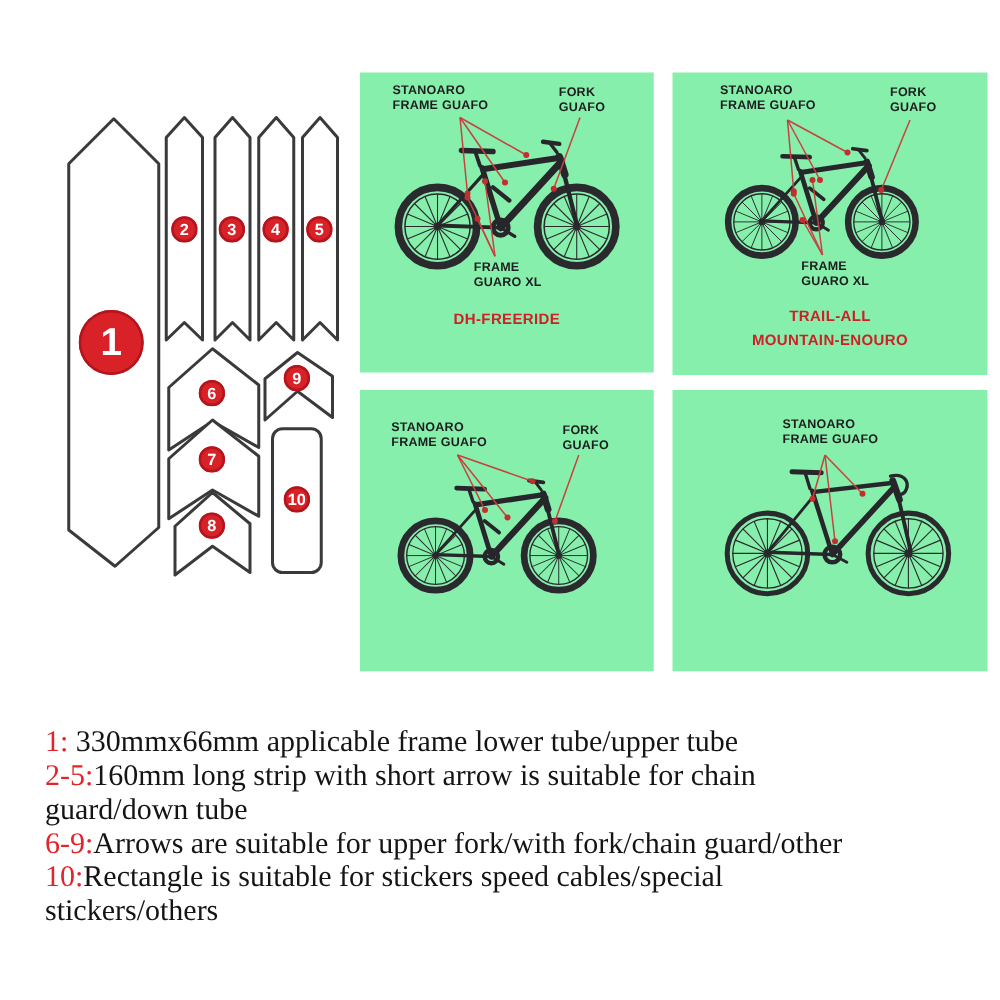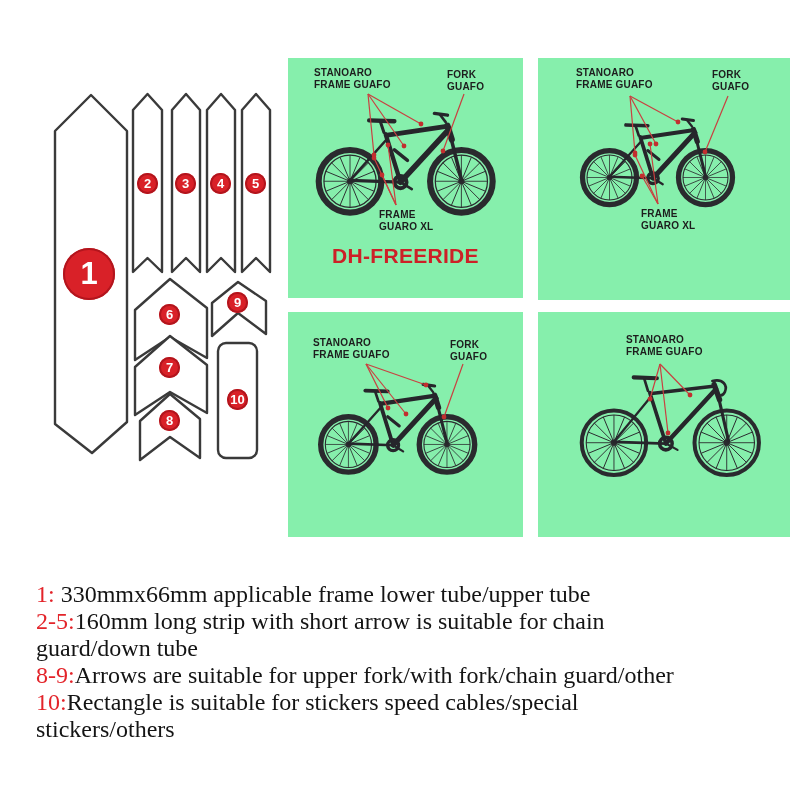--- a/index.html
+++ b/index.html
@@ -14,21 +14,21 @@
          box-shadow:inset 0 0 0 2px #b2151d;}
   .badge-lg{width:52px;height:52px;font-size:31px;}
   .badge-sm{width:21px;height:21px;font-size:13px;}
 
   
   .panel{position:absolute;background:#86efac;}
   .panel svg{position:absolute;left:0;top:0;width:100%;height:100%;}
   .ann{position:absolute;font-weight:bold;font-size:10px;line-height:12px;
        color:#1d1d1d;white-space:pre-line;letter-spacing:.2px;z-index:3;}
   .ptitle{position:absolute;left:0;width:100%;text-align:center;font-weight:bold;
-          font-size:21px;line-height:19px;color:#cd2027;white-space:pre-line;
+          font-size:12px;line-height:19px;color:#cd2027;white-space:pre-line;
           letter-spacing:.3px;z-index:3;}
 
   
   .desc{position:absolute;left:36px;top:581px;width:766px;
         font-family:"Liberation Serif",serif;font-size:24px;line-height:27px;color:#141414;}
   .desc .red{color:#e3242a;}
 
   
   #panel-1{left:288px;top:58px;width:235px;height:240px;}
   #panel-2{left:538px;top:58px;width:252px;height:242px;}
@@ -195,20 +195,22 @@
       <g fill="#c22f2f">
         <circle cx="97" cy="95" r="2.4"></circle>
           <circle cx="118" cy="86" r="2.4"></circle>
           <circle cx="140" cy="64" r="2.4"></circle>
         <circle cx="167" cy="94" r="2.4"></circle>
         <circle cx="97" cy="97" r="2.4"></circle>
           <circle cx="112" cy="86" r="2.4"></circle>
           <circle cx="104" cy="118" r="2.4"></circle>
       </g>
     </svg>
+    <div class="ptitle" style="top:186px;">TRAIL-ALL
+MOUNTAIN-ENOURO</div>
   </div>
 
   <div class="panel" id="panel-3">
     <div class="ann" style="left:25px;top:25px;">STANOARO
 FRAME GUAFO</div>
     <div class="ann" style="left:162px;top:27px;">FORK
 GUAFO</div>
     <svg viewBox="0 0 235 225">
       <g transform="translate(25,57) scale(0.77)">
           <use href="#bike-mtb"></use>
@@ -245,18 +247,18 @@
           <circle cx="130" cy="121" r="2.4"></circle>
           <circle cx="152" cy="83" r="2.4"></circle>
       </g>
     </svg>
   </div>
 
   <div class="desc">
     <div class="desc-line"><span class="red">1:</span><span> 330mmx66mm applicable frame lower tube/upper tube</span></div>
     <div class="desc-line"><span class="red">2-5:</span><span>160mm long strip with short arrow is suitable for chain</span></div>
     <div class="desc-line">guard/down tube</div>
-    <div class="desc-line"><span class="red">8-9:</span><span>Arrows are suitable for upper fork/with fork/chain guard/other</span></div>
+    <div class="desc-line"><span class="red">6-9:</span><span>Arrows are suitable for upper fork/with fork/chain guard/other</span></div>
     <div class="desc-line"><span class="red">10:</span><span>Rectangle is suitable for stickers speed cables/special</span></div>
     <div class="desc-line">stickers/others</div>
   </div>
 
 </div>
 
 </body></html>

